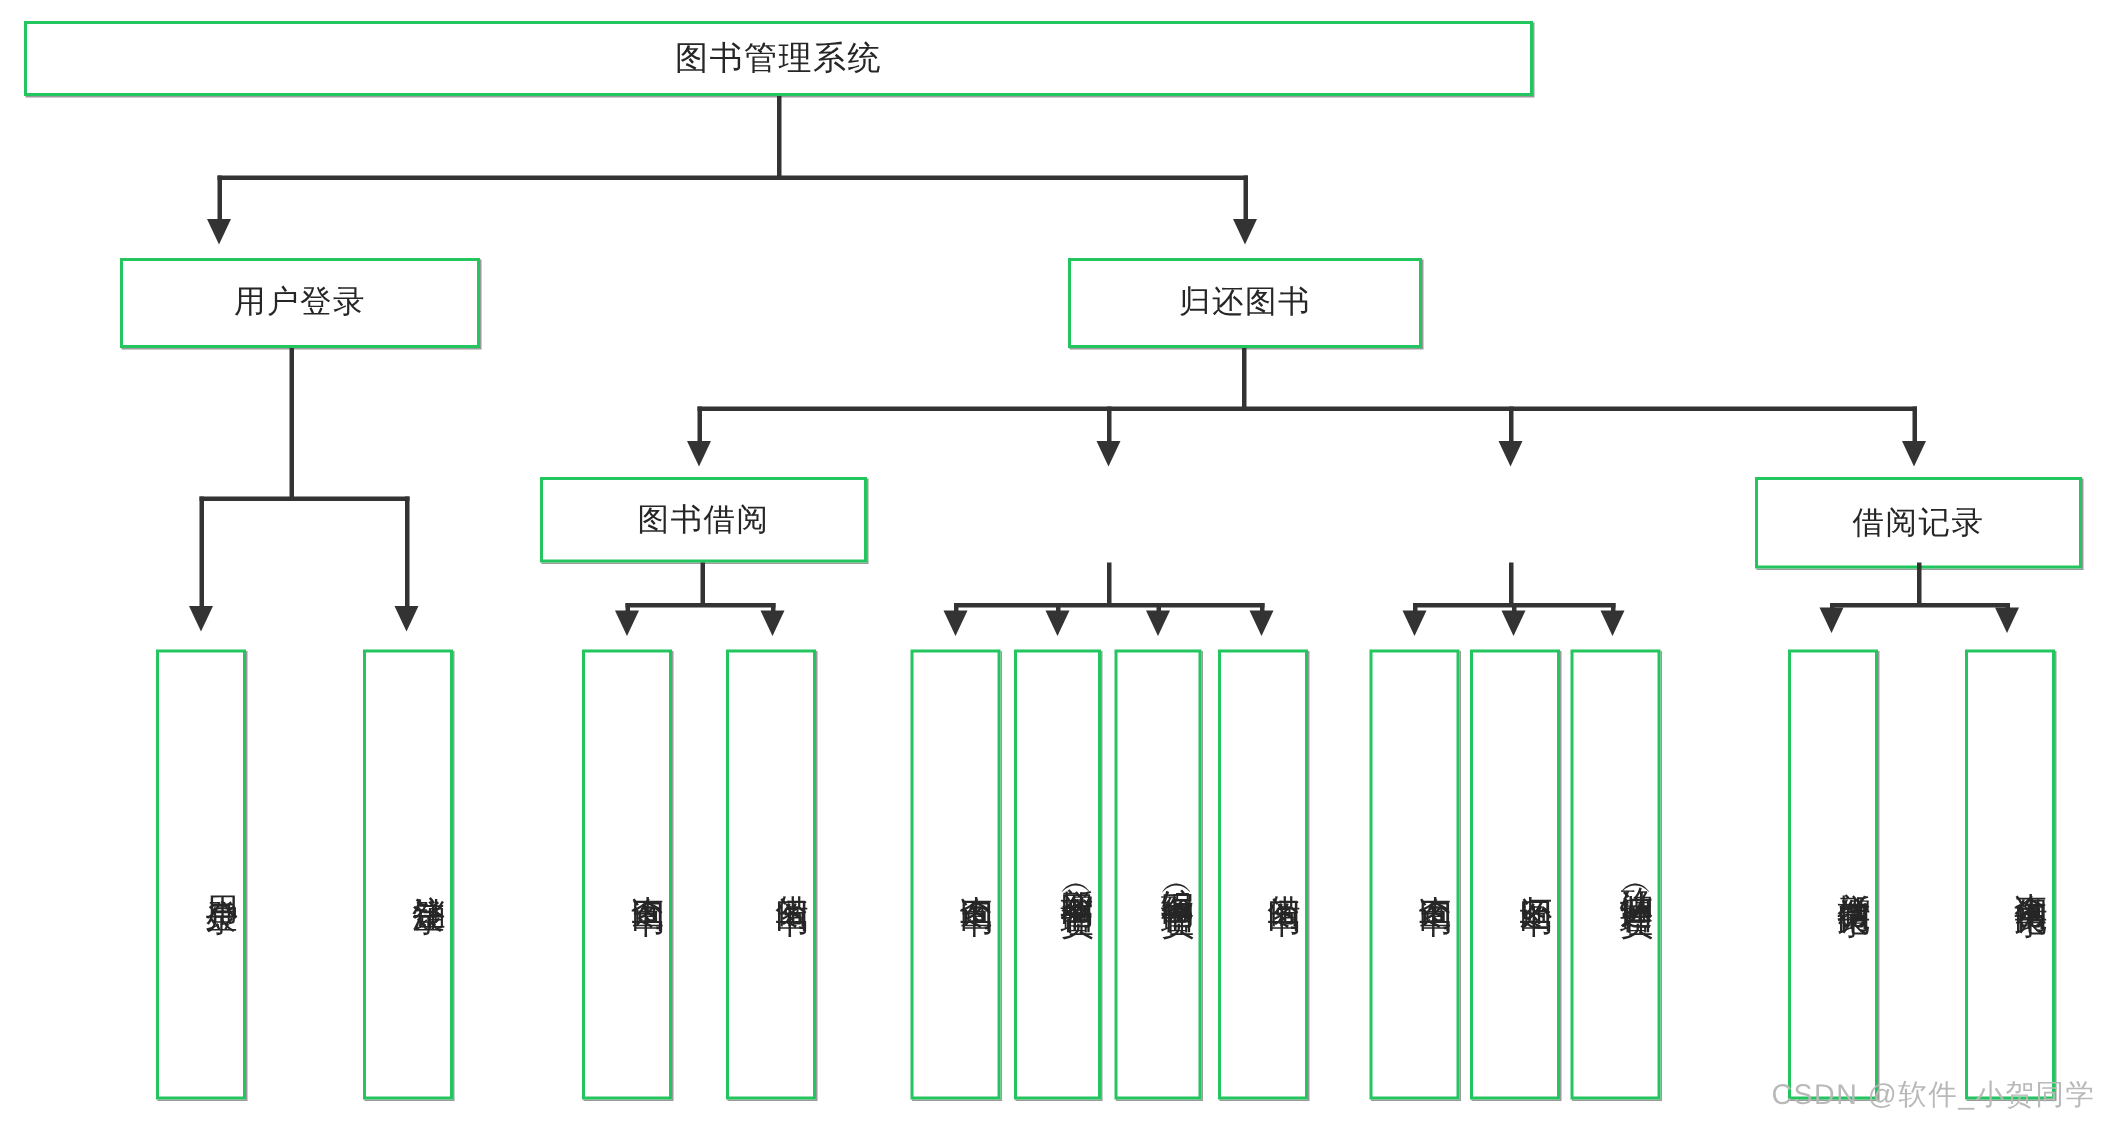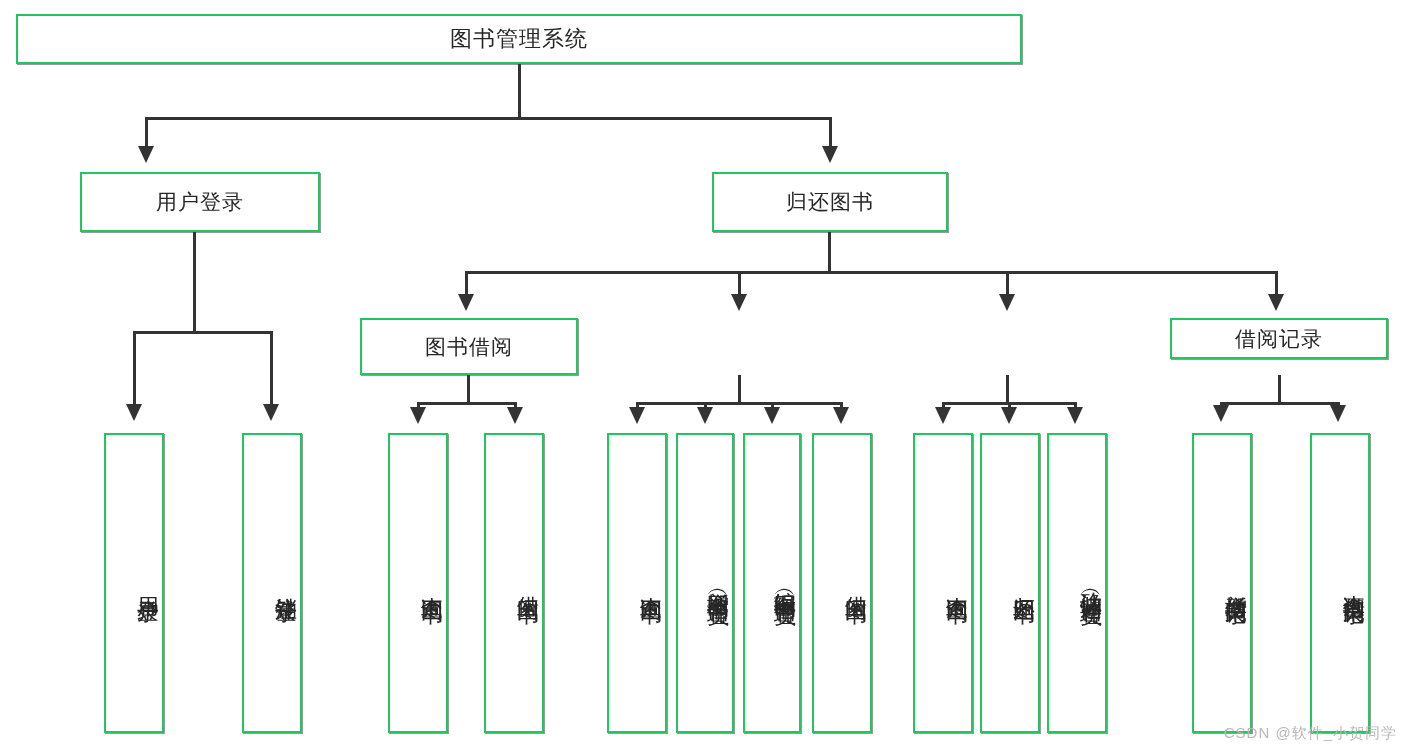--- a/index.html
+++ b/index.html
@@ -56,21 +56,21 @@
     width:0;height:0;
     border-left:8px solid transparent;
     border-right:8px solid transparent;
     border-top:17px solid #333333;
   }
   
   #watermark{
     position:absolute;
     right:8px;
     bottom:4px;
-    font-size:15px;
+    font-size:19px;
     color:#b9b9b9;
     letter-spacing:1px;
     white-space:nowrap;
     pointer-events:none;
   }
 </style>
 </head>
 <body>
 
 <div id="canvas">
@@ -107,21 +107,21 @@
   <div class="ln lv" style="left:738px;top:271px;width:3px;height:26px;"></div>
   <div class="arrow" style="left:731px;top:294px;"></div>
   <div class="ln lv" style="left:1006px;top:271px;width:3px;height:26px;"></div>
   <div class="arrow" style="left:999px;top:294px;"></div>
   <div class="ln lv" style="left:1275px;top:271px;width:3px;height:26px;"></div>
   <div class="arrow" style="left:1268px;top:294px;"></div>
 
   <div class="node h" style="left:360px;top:318px;width:218px;height:57px;">
     <span>图书借阅</span>
   </div>
-  <div class="node h" style="left:1170px;top:318px;width:218px;height:41px;text-align:right;">
+  <div class="node h" style="left:1170px;top:318px;width:218px;height:61px;text-align:right;">
     <span>借阅记录</span>
   </div>
 
   <div class="ln lv" style="left:467px;top:375px;width:3px;height:29px;"></div>
   <div class="ln lh" style="left:417px;top:402px;width:100px;height:3px;"></div>
   <div class="ln lv" style="left:417px;top:402px;width:3px;height:8px;"></div>
   <div class="arrow" style="left:410px;top:407px;"></div>
   <div class="ln lv" style="left:514px;top:402px;width:3px;height:8px;"></div>
   <div class="arrow" style="left:507px;top:407px;"></div>
 

